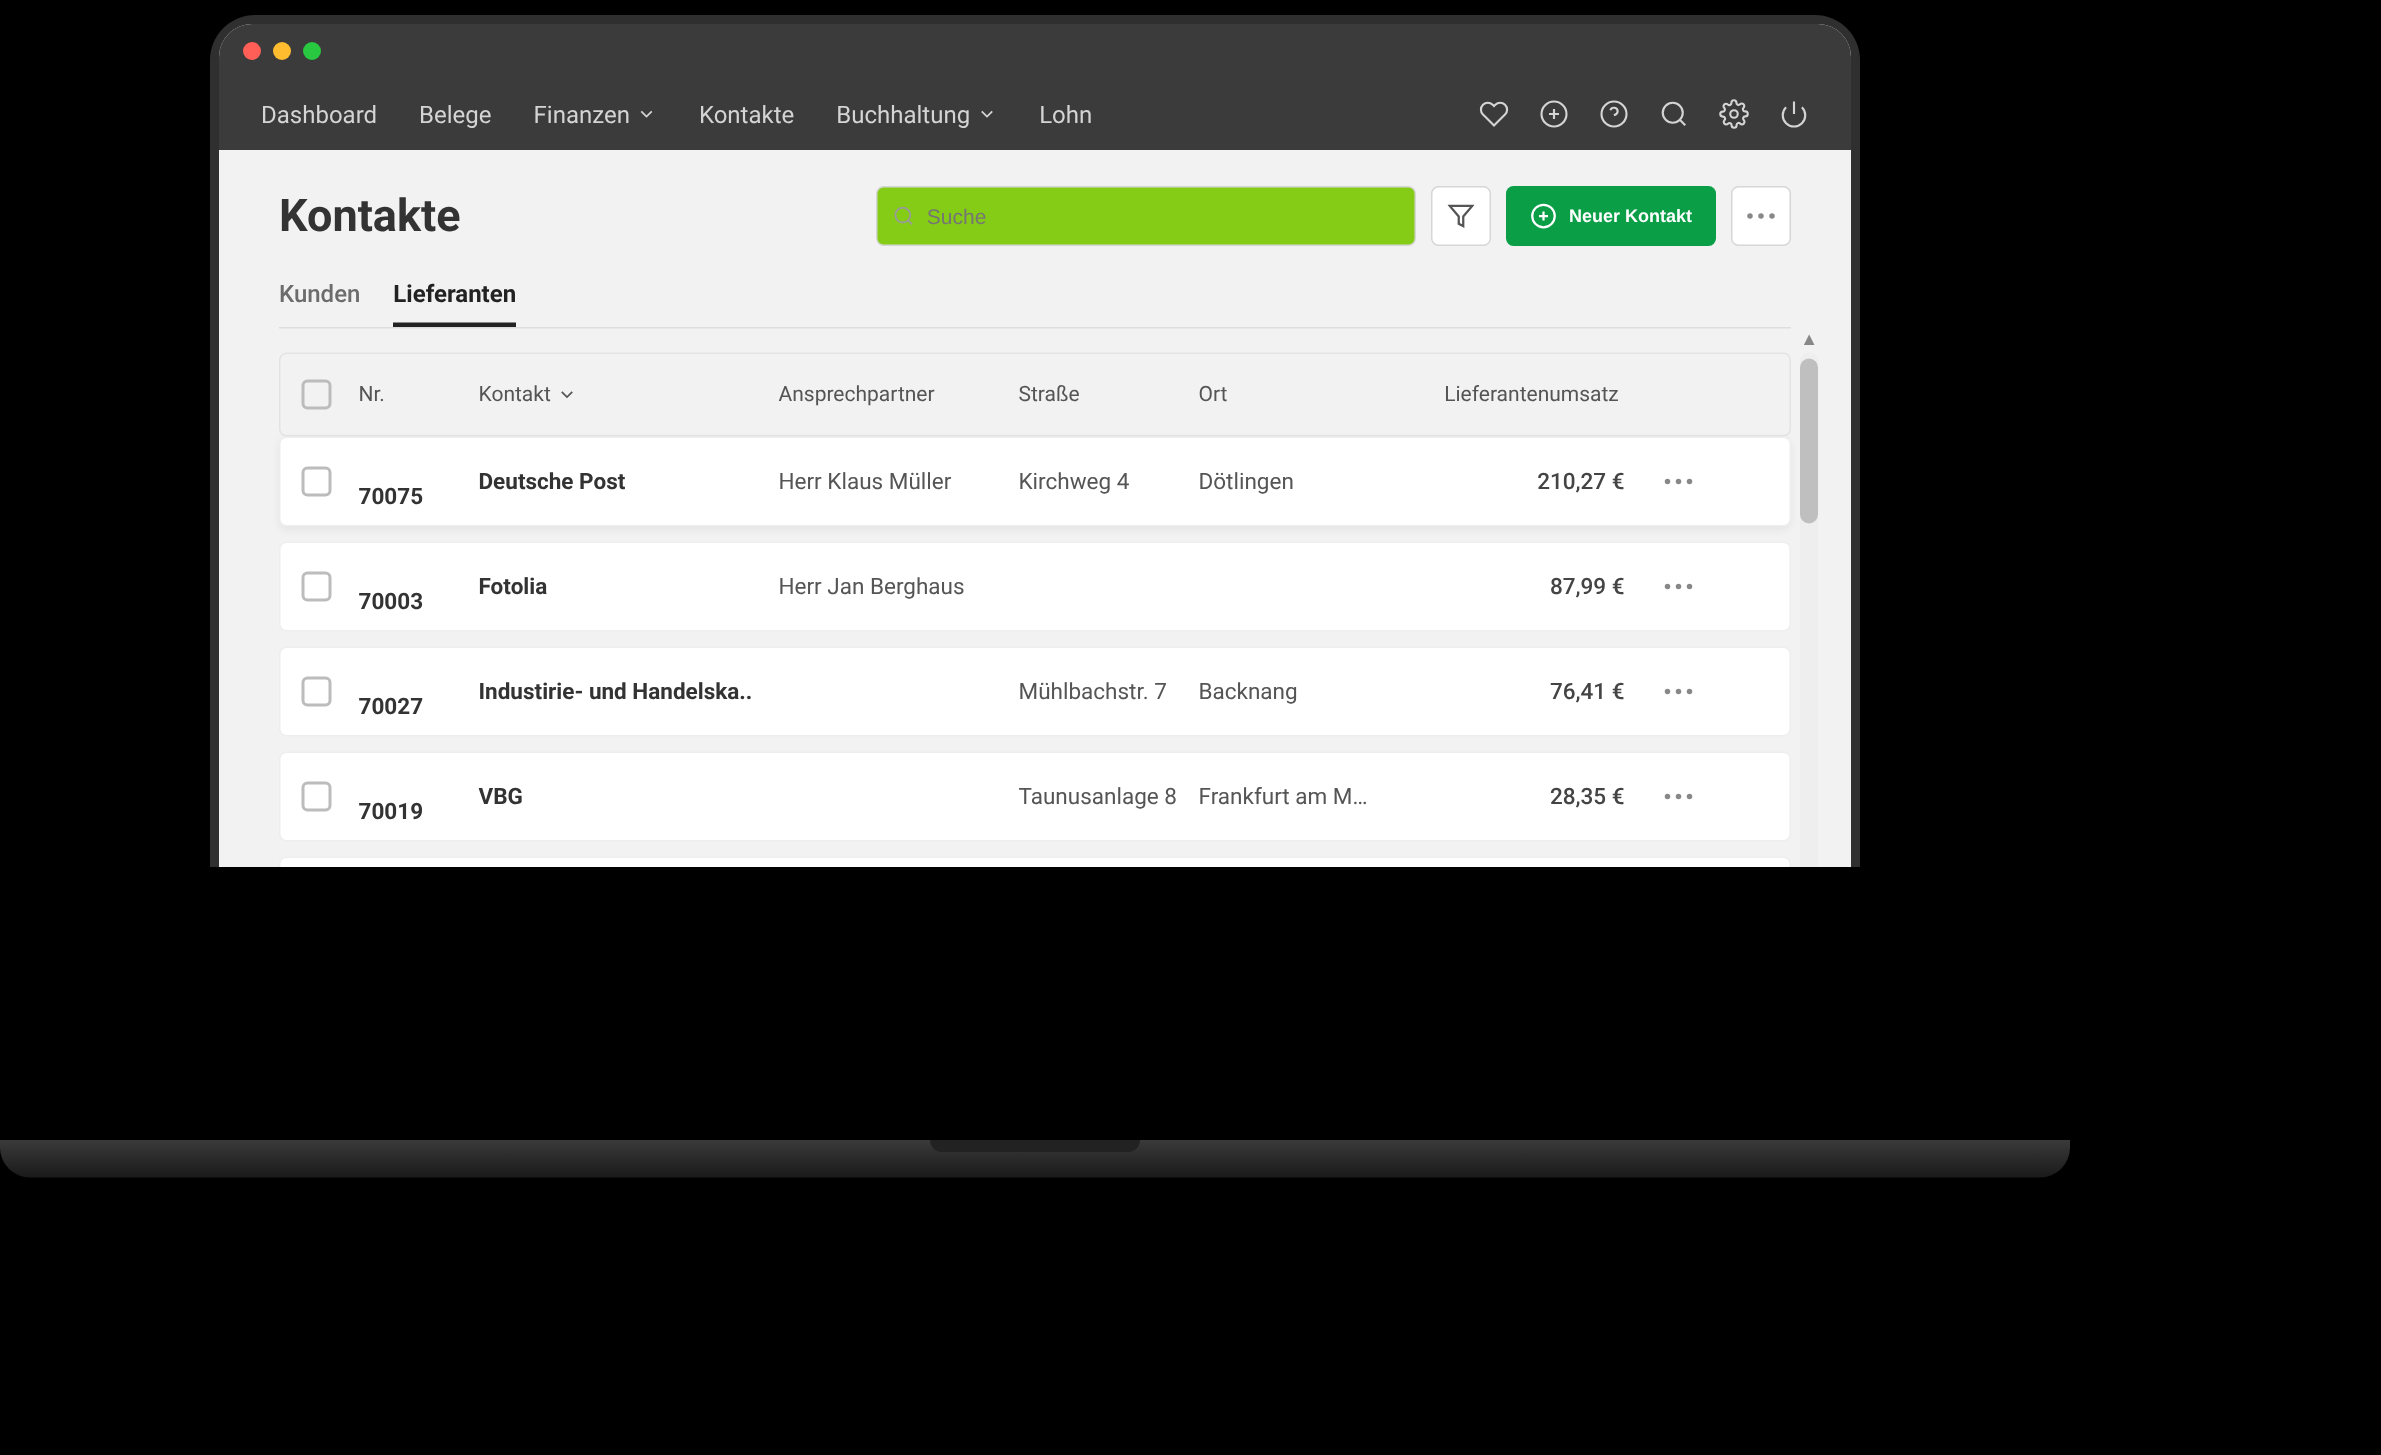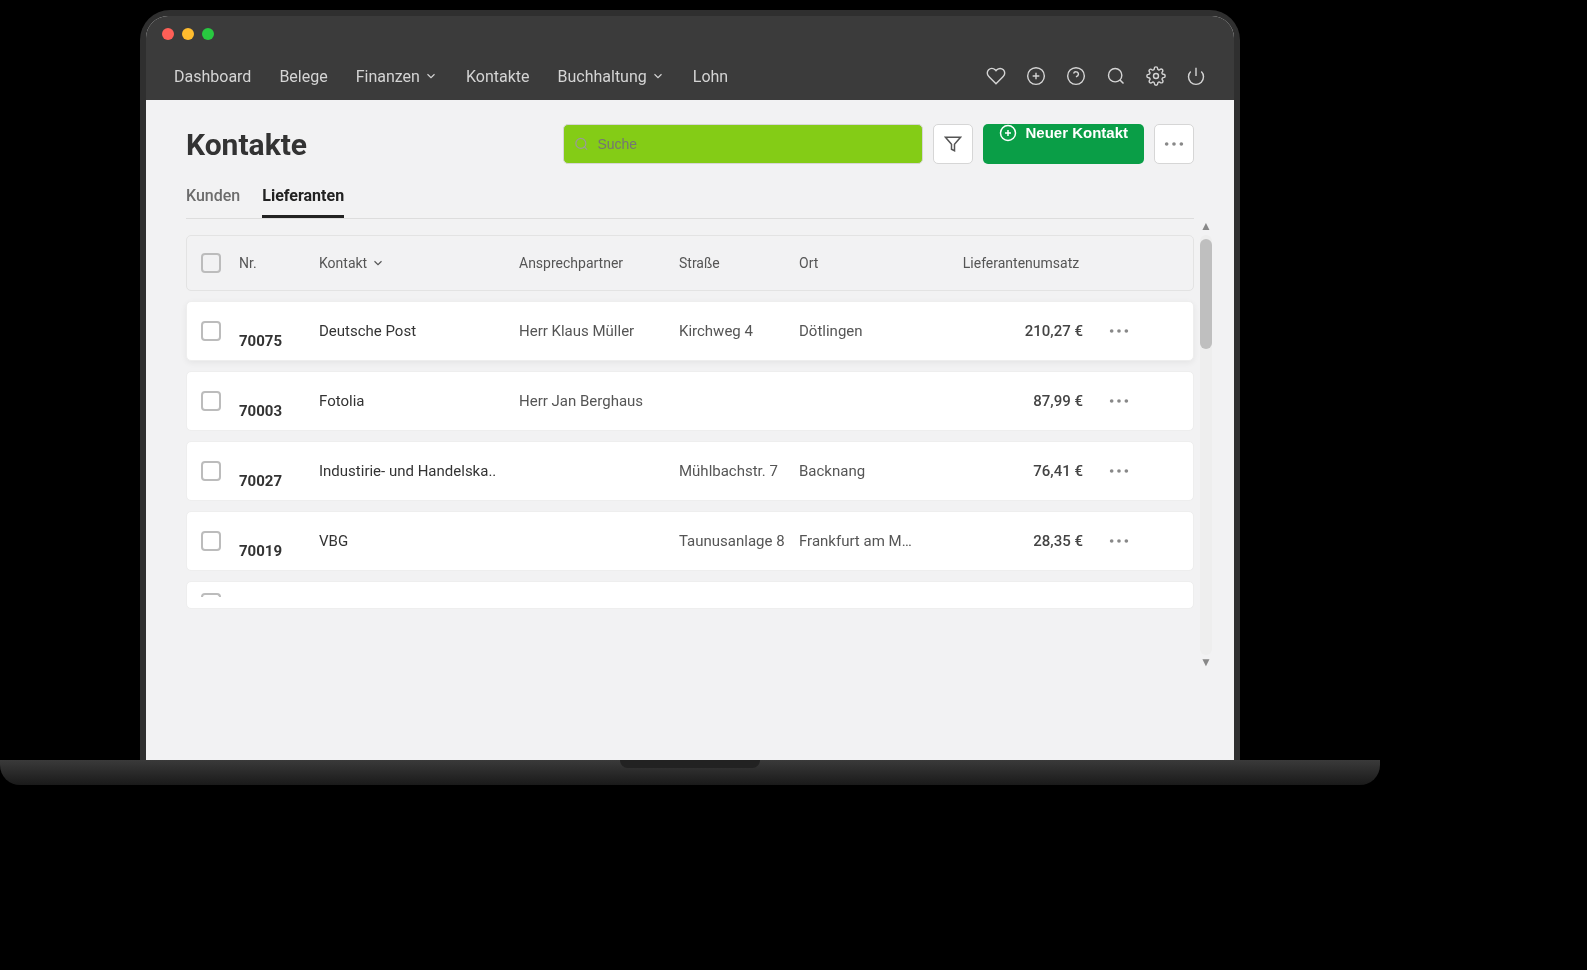--- a/index.html
+++ b/index.html
@@ -9,21 +9,21 @@
     width: 1587px;
     height: 970px;
     overflow: hidden;
     position: relative;
   }
   .laptop-frame {
     position: absolute;
     top: 10px;
     left: 140px;
     width: 1100px;
-    height: 750px;
+    height: 568px;
     background: #2f2f2f;
     border-radius: 30px 30px 0 0;
     padding: 6px 6px 0 6px;
   }
   .laptop-screen {
     width: 100%;
     height: 100%;
     background: #f5f5f5;
     border-radius: 22px 22px 0 0;
     overflow: hidden;
@@ -112,22 +112,22 @@
   .search-box input{
     border:none; outline:none; font-size:14px; width:100%; background:transparent;
   }
   .icon-sm{width:16px;height:16px;stroke:#9a9a9a;fill:none;stroke-width:2;}
   .sq-btn {
     width:40px;height:40px;border:1px solid #d6d6d6;border-radius:5px;
     background:#fff;display:flex;align-items:center;justify-content:center;cursor:pointer;
   }
   .new-btn {
     height:40px;padding:0 16px;border:none;border-radius:5px;
-    background:#0a9e47;color:#fff;font-weight:600;font-size:15px;
-    display:flex;align-items:flex-start;gap:8px;cursor:pointer;
+    background:#0a9e47;color:#fff;font-weight:600;font-size:12px;
+    display:flex;align-items:center;gap:8px;cursor:pointer;
   }
   .new-btn svg{width:18px;height:18px;stroke:#fff;fill:none;stroke-width:2;}
   
   .tabs { display:flex; gap:22px; border-bottom:1px solid #ddd; margin-bottom:16px;}
   .tab { padding:0 0 10px 0; font-size:16px; color:#6c6c6c; cursor:pointer; font-weight:500;}
   .tab.active { color:#222; font-weight:700; border-bottom:3px solid #222; }
   
   .table-wrap {
     position:relative;
   }
@@ -135,41 +135,40 @@
     background:#f2f2f3;
     border:1px solid #e3e3e3;
     border-radius:5px;
     height:56px;
     display:grid;
     grid-template-columns: 46px 80px 200px 160px 120px 160px 140px 40px;
     align-items:center;
     padding:0 6px;
     font-size:14px;
     color:#555;
-    margin-bottom:10px;
   }
   .trow {
     background:#fff;
     border:1px solid #eee;
     border-radius:5px;
     height:60px;
     display:grid;
     grid-template-columns: 46px 80px 200px 160px 120px 160px 140px 40px;
     align-items:center;
     padding:0 6px;
     font-size:15px;
     color:#444;
     margin-bottom:10px;
   }
   .trow:first-of-type{box-shadow:0 2px 6px rgba(0,0,0,0.06);}
   .chk {
     width:20px;height:20px;border:2px solid #bcbcbc;border-radius:4px;margin-left:8px;cursor:pointer;
   }
   .col-nr{font-weight:700;color:#333;margin-top:20px;}
-  .col-name{font-weight:400;color:#333;white-space:nowrap;overflow:hidden;text-overflow:ellipsis;}
+  .col-name{font-weight:700;color:#333;white-space:nowrap;overflow:hidden;text-overflow:ellipsis;}
   .col-txt{white-space:nowrap;overflow:hidden;text-overflow:ellipsis;color:#555;}
   .col-amt{text-align:right;padding-right:16px;font-weight:500;}
   .row-menu{display:flex;justify-content:center;cursor:pointer;}
   .dots{width:22px;height:6px;}
   .dots circle{fill:#888;}
   .hdr-kontakt{display:flex;align-items:center;gap:4px;}
   .scrollbar{
     position:absolute; right:-18px; top:0; width:12px; height:420px;
     background:#eee; border-radius:6px;
   }

